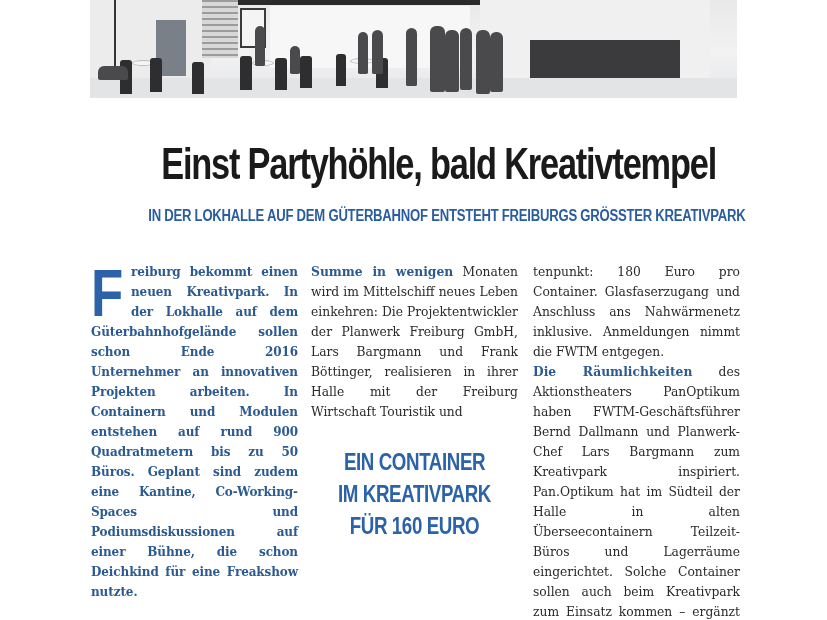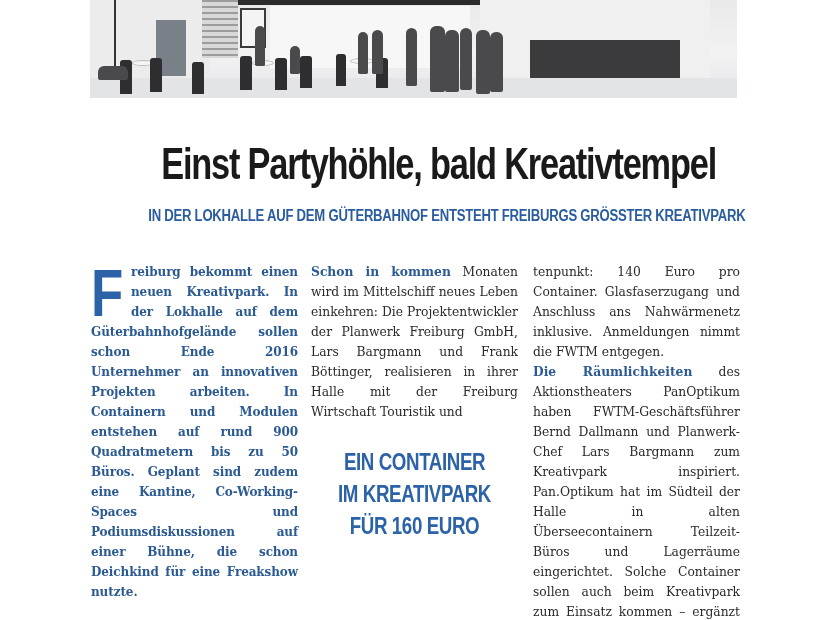--- a/index.html
+++ b/index.html
@@ -124,31 +124,31 @@
 <div class="col col1">
   <p class="lead">
     <span class="dropcap">F</span><span>reiburg bekommt einen neuen Kreativpark. In der Lokhalle auf dem Güterbahnhofgelände sollen schon Ende 2016 Unternehmer an innovativen Projekten arbeiten. In Containern und Modulen entstehen auf rund 900 Quadratmetern bis zu 50 Büros. Geplant sind zudem eine Kantine, Co-Working-Spaces und Podiumsdiskussionen auf einer Bühne, die schon Deichkind für eine Freakshow nutzte.</span>
   </p>
   <div class="gap"></div>
 
 </div>
 
 <div class="col col2">
   <p>
-    <span class="kw">Schon in kommen</span><span> Monaten wird im Mittelschiff neues Leben einkehren: Die Projektentwickler der Planwerk Freiburg GmbH, Lars Bargmann und Frank Böttinger, realisieren in ihrer Halle mit der Freiburg Wirtschaft Touristik und</span>
+    <span class="kw">Summe in wenigen</span><span> Monaten wird im Mittelschiff neues Leben einkehren: Die Projektentwickler der Planwerk Freiburg GmbH, Lars Bargmann und Frank Böttinger, realisieren in ihrer Halle mit der Freiburg Wirtschaft Touristik und</span>
   </p>
   <div class="pullquote">
     <span>EIN CONTAINER</span>
     <span>IM KREATIVPARK</span>
     <span>FÜR 160 EURO</span>
   </div>
 
 </div>
 
 <div class="col col3">
   <p>
-    <span>tenpunkt: 140 Euro pro Container. Glasfaserzugang und Anschluss ans Nahwärmenetz inklusive. Anmeldungen nimmt die FWTM entgegen.</span>
+    <span>tenpunkt: 180 Euro pro Container. Glasfaserzugang und Anschluss ans Nahwärmenetz inklusive. Anmeldungen nimmt die FWTM entgegen.</span>
   </p>
   <p>
     <span class="kw">Die Räumlichkeiten</span><span> des Aktionstheaters PanOptikum haben FWTM-Geschäftsführer Bernd Dallmann und Planwerk-Chef Lars Bargmann zum Kreativpark inspiriert. Pan.Optikum hat im Südteil der Halle in alten Überseecontainern Teilzeit-Büros und Lagerräume eingerichtet. Solche Container sollen auch beim Kreativpark zum Einsatz kommen – ergänzt durch Stahl-Holzbauten. Planwerk investiert für das Projekt eine siebenstellige Summe, heißt es.</span>
   </p>
 
 </div>
 
 </body></html>

